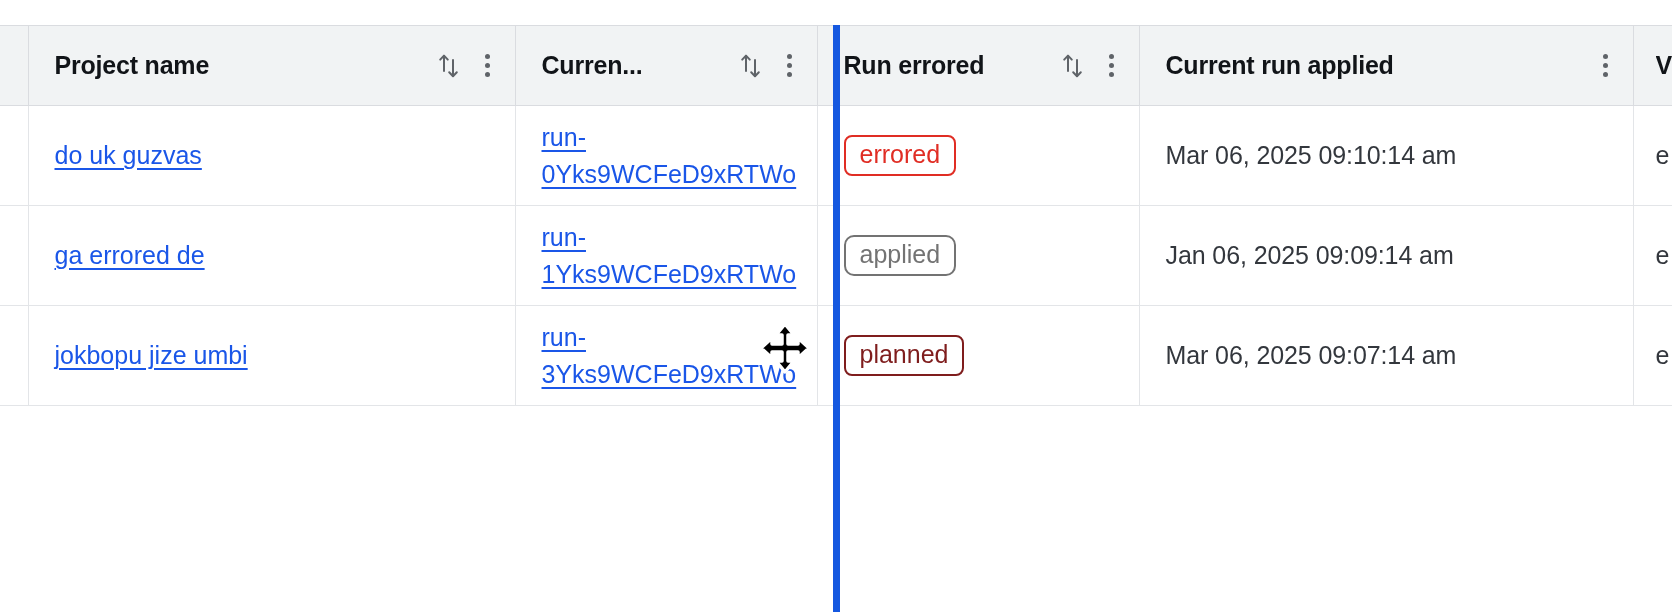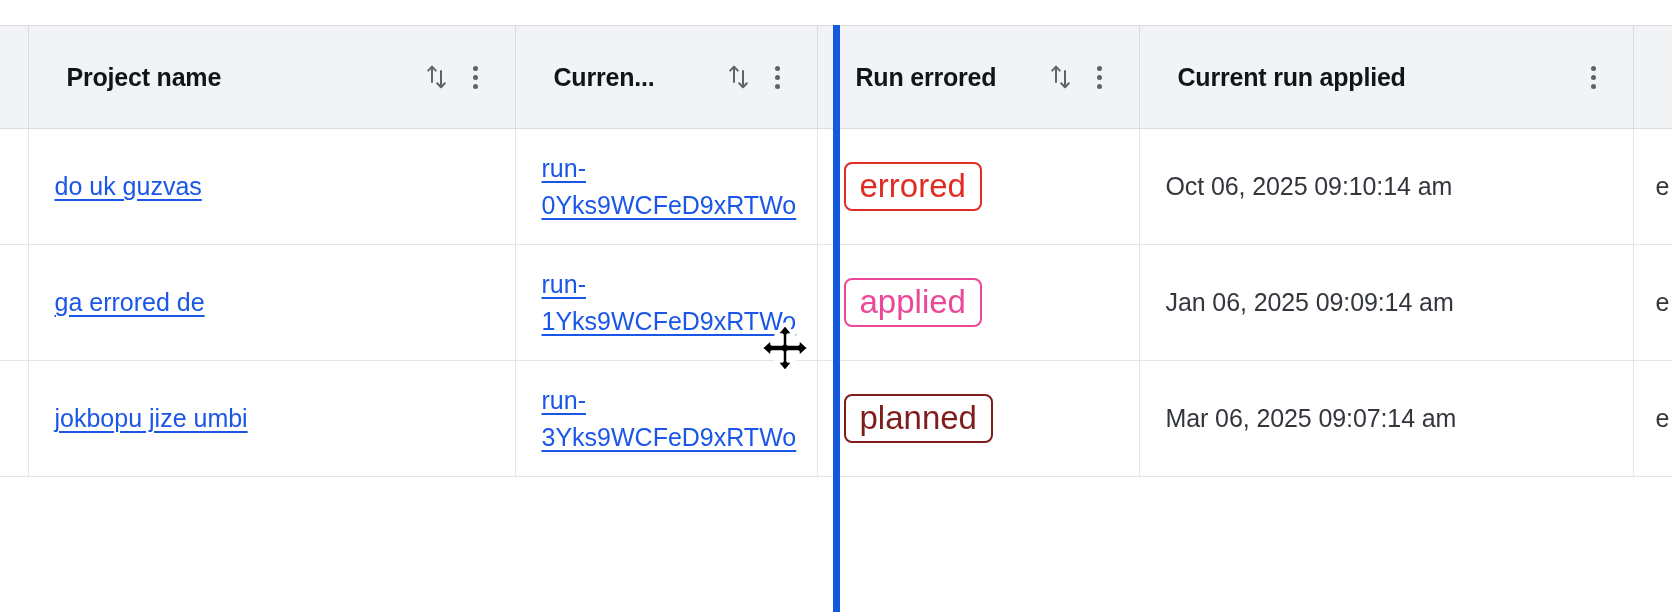--- a/index.html
+++ b/index.html
@@ -31,21 +31,21 @@
   }
 
   
   thead tr { height: 80px; }
 
   thead th {
     background: #f1f3f4;
     border-top: 1px solid #dadce0;
     border-bottom: 1px solid #dadce0;
     border-right: 1px solid #dadce0;
-    padding: 12px;
+    padding: 0;
     vertical-align: middle;
     text-align: left;
     font-weight: 700;
   }
 
   .th-inner {
     display: flex;
     align-items: center;
     height: 78px;
     padding: 0 16px 0 26px;
@@ -84,21 +84,21 @@
   }
   .kebab-icon i {
     display: block;
     width: 5px;
     height: 5px;
     border-radius: 50%;
     background: #5f6368;
   }
 
   
-  tbody tr { height: 116px; padding-left: 8px; }
+  tbody tr { height: 100px; padding-left: 8px; }
 
   tbody td {
     border-bottom: 1px solid #e3e5e8;
     border-right: 1px solid #e3e5e8;
     padding: 0 16px 0 26px;
     vertical-align: middle;
     background: #ffffff;
   }
 
   td.col-gutter, th.col-gutter { padding: 0; border-right: 1px solid #dadce0; }
@@ -130,26 +130,26 @@
     white-space: nowrap;
     overflow: hidden;
   }
 
   
   .badge {
     display: inline-block;
     border: 2px solid currentColor;
     border-radius: 8px;
     padding: 5px 14px 7px;
-    font-size: 33px;
+    font-size: 25px;
     line-height: 1;
     white-space: nowrap;
   }
   .badge.errored { color: #e02d24; }
-  .badge.applied { color: #ec4899; }
+  .badge.applied { color: #737373; border-radius: 10px; }
   .badge.planned { color: #7f1d1d; }
 
   
 
   
   #resize-line {
     position: absolute;
     top: 25px;
     left: 833px;
     width: 7px;
@@ -282,21 +282,21 @@
         <td>
           <a class="cell-link">do uk guzvas</a>
         </td>
         <td>
           <a class="cell-link">run-0Yks9WCFeD9xRTWo</a>
         </td>
         <td>
           <span class="badge errored">errored</span>
         </td>
         <td>
-          <span class="cell-date">Oct 06, 2025 09:10:14 am</span>
+          <span class="cell-date">Mar 06, 2025 09:10:14 am</span>
         </td>
         <td style="padding:0 0 0 22px;">
           <span class="cell-trunc">e</span>
         </td>
       </tr>
 
       <tr>
         <td class="col-gutter"></td>
         <td>
           <a class="cell-link">ga errored de</a>

